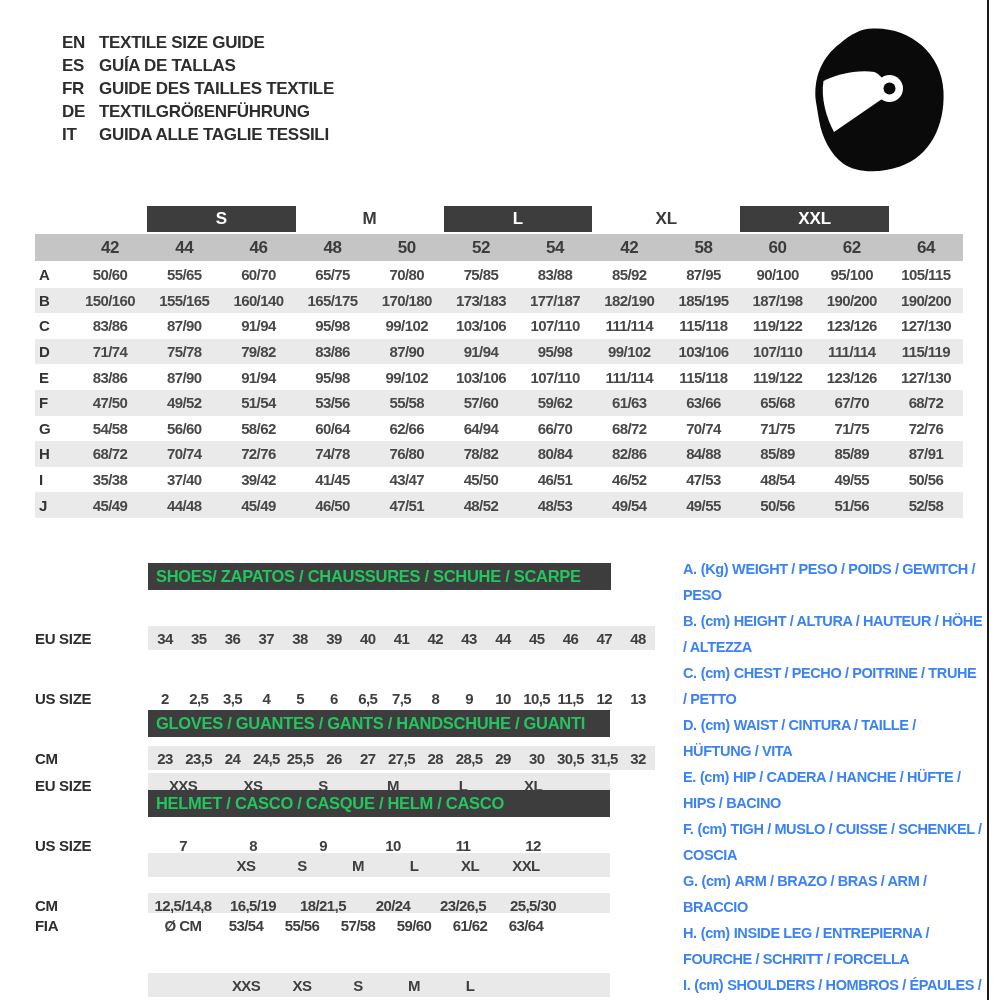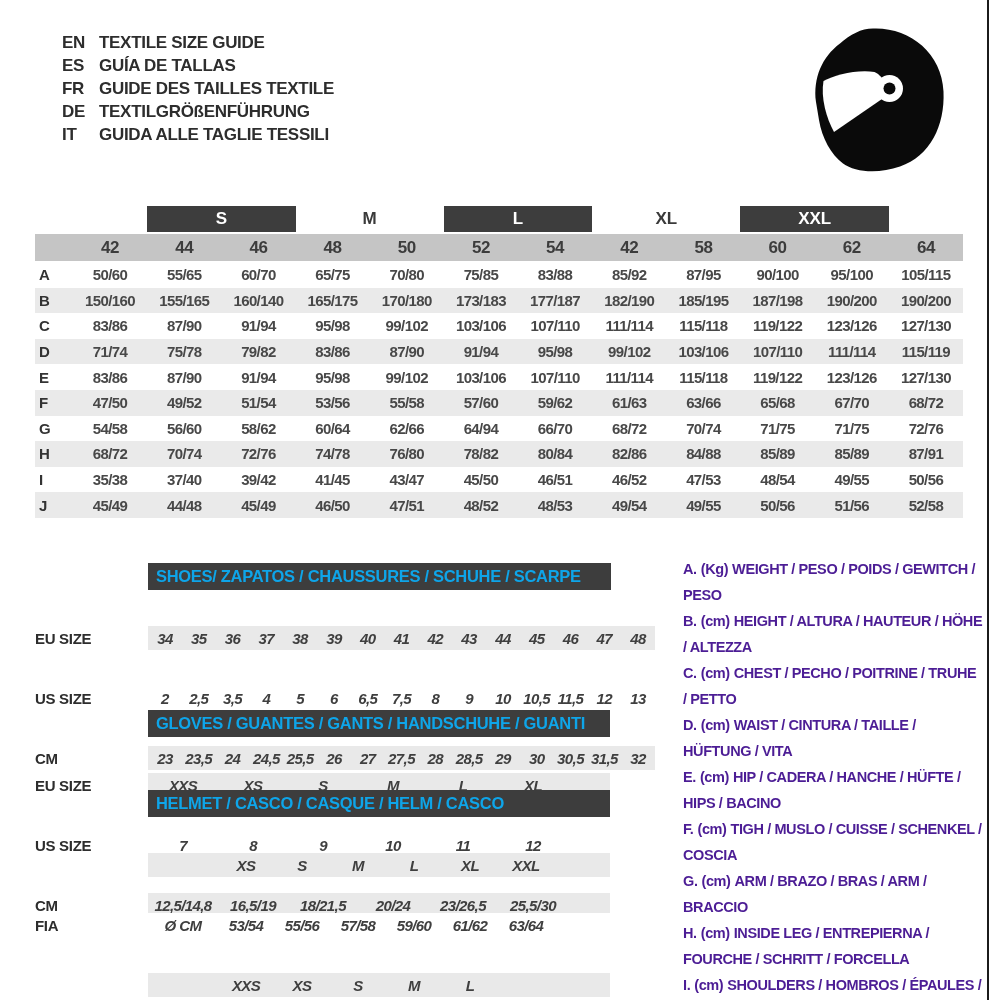--- a/index.html
+++ b/index.html
@@ -28,35 +28,35 @@
   .tlab{font-weight:bold;font-size:15px;padding-left:4px;color:#333;}
   .tcell{text-align:center;font-weight:bold;font-size:15px;letter-spacing:-0.6px;color:#484848;}
 
   
   .subtable{position:absolute;left:35px;}
   .subtable.shoes-pos{top:563px;width:620px;}
   .subtable.gloves-pos{top:710px;width:575px;}
   .subtable.helmet-pos{top:790px;width:575px;}
   .subbar-row{display:flex;margin-bottom:2px;}
   .subbar-spacer{width:113px;}
-  .subbar{height:27px;background:#3d3d3d;color:#0ea5e9;font-weight:bold;font-size:16.5px;display:flex;align-items:center;padding-left:8px;letter-spacing:-0.3px;flex:1;}
+  .subbar{height:27px;background:#3d3d3d;color:#22c55e;font-weight:bold;font-size:16.5px;display:flex;align-items:center;padding-left:8px;letter-spacing:-0.3px;flex:1;}
   .subbar.fixedw{flex:0 0 463px;}
   .subrow{display:flex;height:24px;margin-bottom:2px;align-items:stretch;margin-top:36px;}
   .sublab{width:113px;display:flex;align-items:center;font-weight:bold;font-size:15px;color:#2d2d2d;letter-spacing:-0.3px;}
-  .band{flex:1;display:grid;align-items:center;font-style:italic;}
+  .band{flex:1;display:grid;align-items:center;}
   .band.gray{background:#e9e9e9;}
   .band.white{background:#fff;}
   .band.shoesg{grid-template-columns:repeat(15,1fr);}
   .band.glovesg{grid-template-columns:repeat(6,70px) 1fr;}
   .band.helmetg{grid-template-columns:70px repeat(6,56px) 1fr;}
   .scell,.hcell{text-align:center;font-weight:bold;font-size:15px;letter-spacing:-0.6px;color:#3f3f3f;}
 
   
   .legend{position:absolute;left:683px;top:556px;width:300px;}
-  .legend-item{font-weight:bold;font-size:14.5px;line-height:26px;letter-spacing:-0.4px;color:#4c1d95;}
+  .legend-item{font-weight:bold;font-size:14.5px;line-height:26px;letter-spacing:-0.4px;color:#3b82f6;}
   .legend-item span{margin-right:4px;}
 </style>
 </head>
 <body>
 
 <div class="page">
 
   <div class="langs">
       <div class="lang-row">
         <div class="lang-code">EN</div>

